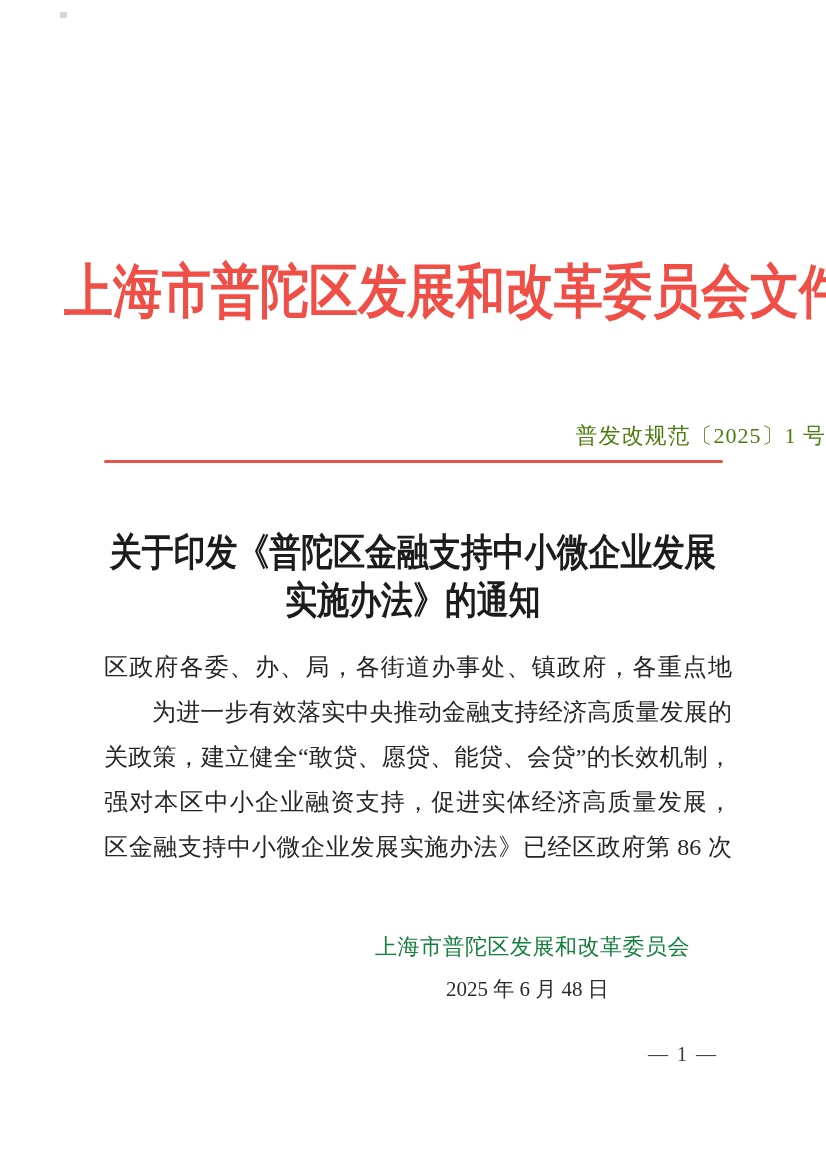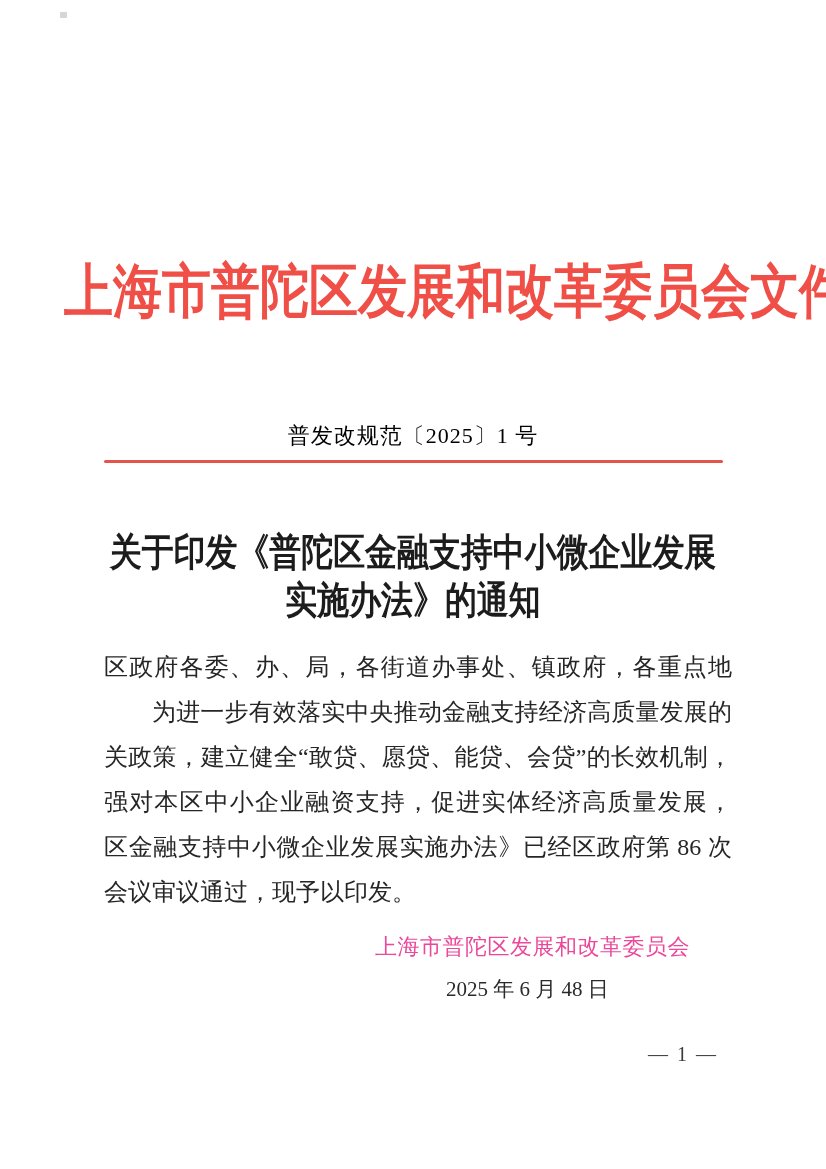--- a/index.html
+++ b/index.html
@@ -40,24 +40,24 @@
     white-space: nowrap;
     transform: scaleX(0.845);
     transform-origin: 50% 50%;
     letter-spacing: 0;
   }
   .doc-number {
     position: absolute;
     top: 420px;
     left: 0;
     width: 826px;
-    text-align: center;
+    text-align: right;
     font-size: 22px;
     line-height: 32px;
-    color: #000000;
+    color: #4d7c0f;
     letter-spacing: 1px;
   }
   .red-rule {
     position: absolute;
     top: 460px;
     left: 104px;
     width: 619px;
     height: 3px;
     background: var(--rule-red, #e5544b);
     border-radius: 2px;
@@ -98,21 +98,21 @@
   }
   .indent {
     padding-left: 48px;
   }
   .signature-org {
     position: absolute;
     top: 930px;
     right: 136px;
     font-size: 22px;
     line-height: 34px;
-    color: #ec4899;
+    color: #15803d;
     letter-spacing: 0.5px;
     white-space: nowrap;
   }
   .signature-date {
     position: absolute;
     top: 974px;
     left: 446px;
     font-size: 21px;
     line-height: 30px;
     color: #2a2a2a;
@@ -146,21 +146,20 @@
     <div>关于印发《普陀区金融支持中小微企业发展</div>
     <div>实施办法》的通知</div>
   </div>
 
   <div class="body-block">
     <div class="body-line jfull">区政府各委、办、局，各街道办事处、镇政府，各重点地区：</div>
     <div class="body-line jfull indent">为进一步有效落实中央推动金融支持经济高质量发展的有</div>
     <div class="body-line jfull">关政策，建立健全“敢贷、愿贷、能贷、会贷”的长效机制，加</div>
     <div class="body-line jfull">强对本区中小企业融资支持，促进实体经济高质量发展，《普陀</div>
     <div class="body-line jfull">区金融支持中小微企业发展实施办法》已经区政府第 86 次常务</div>
-    <div class="body-line">会议审议通过，现予以印发。</div>
   </div>
 
   <div class="signature-org">上海市普陀区发展和改革委员会</div>
 
   <div class="signature-date">2025 年 6 月 48 日</div>
 
   <div class="page-number">— 1 —</div>
 
 </div>
 

